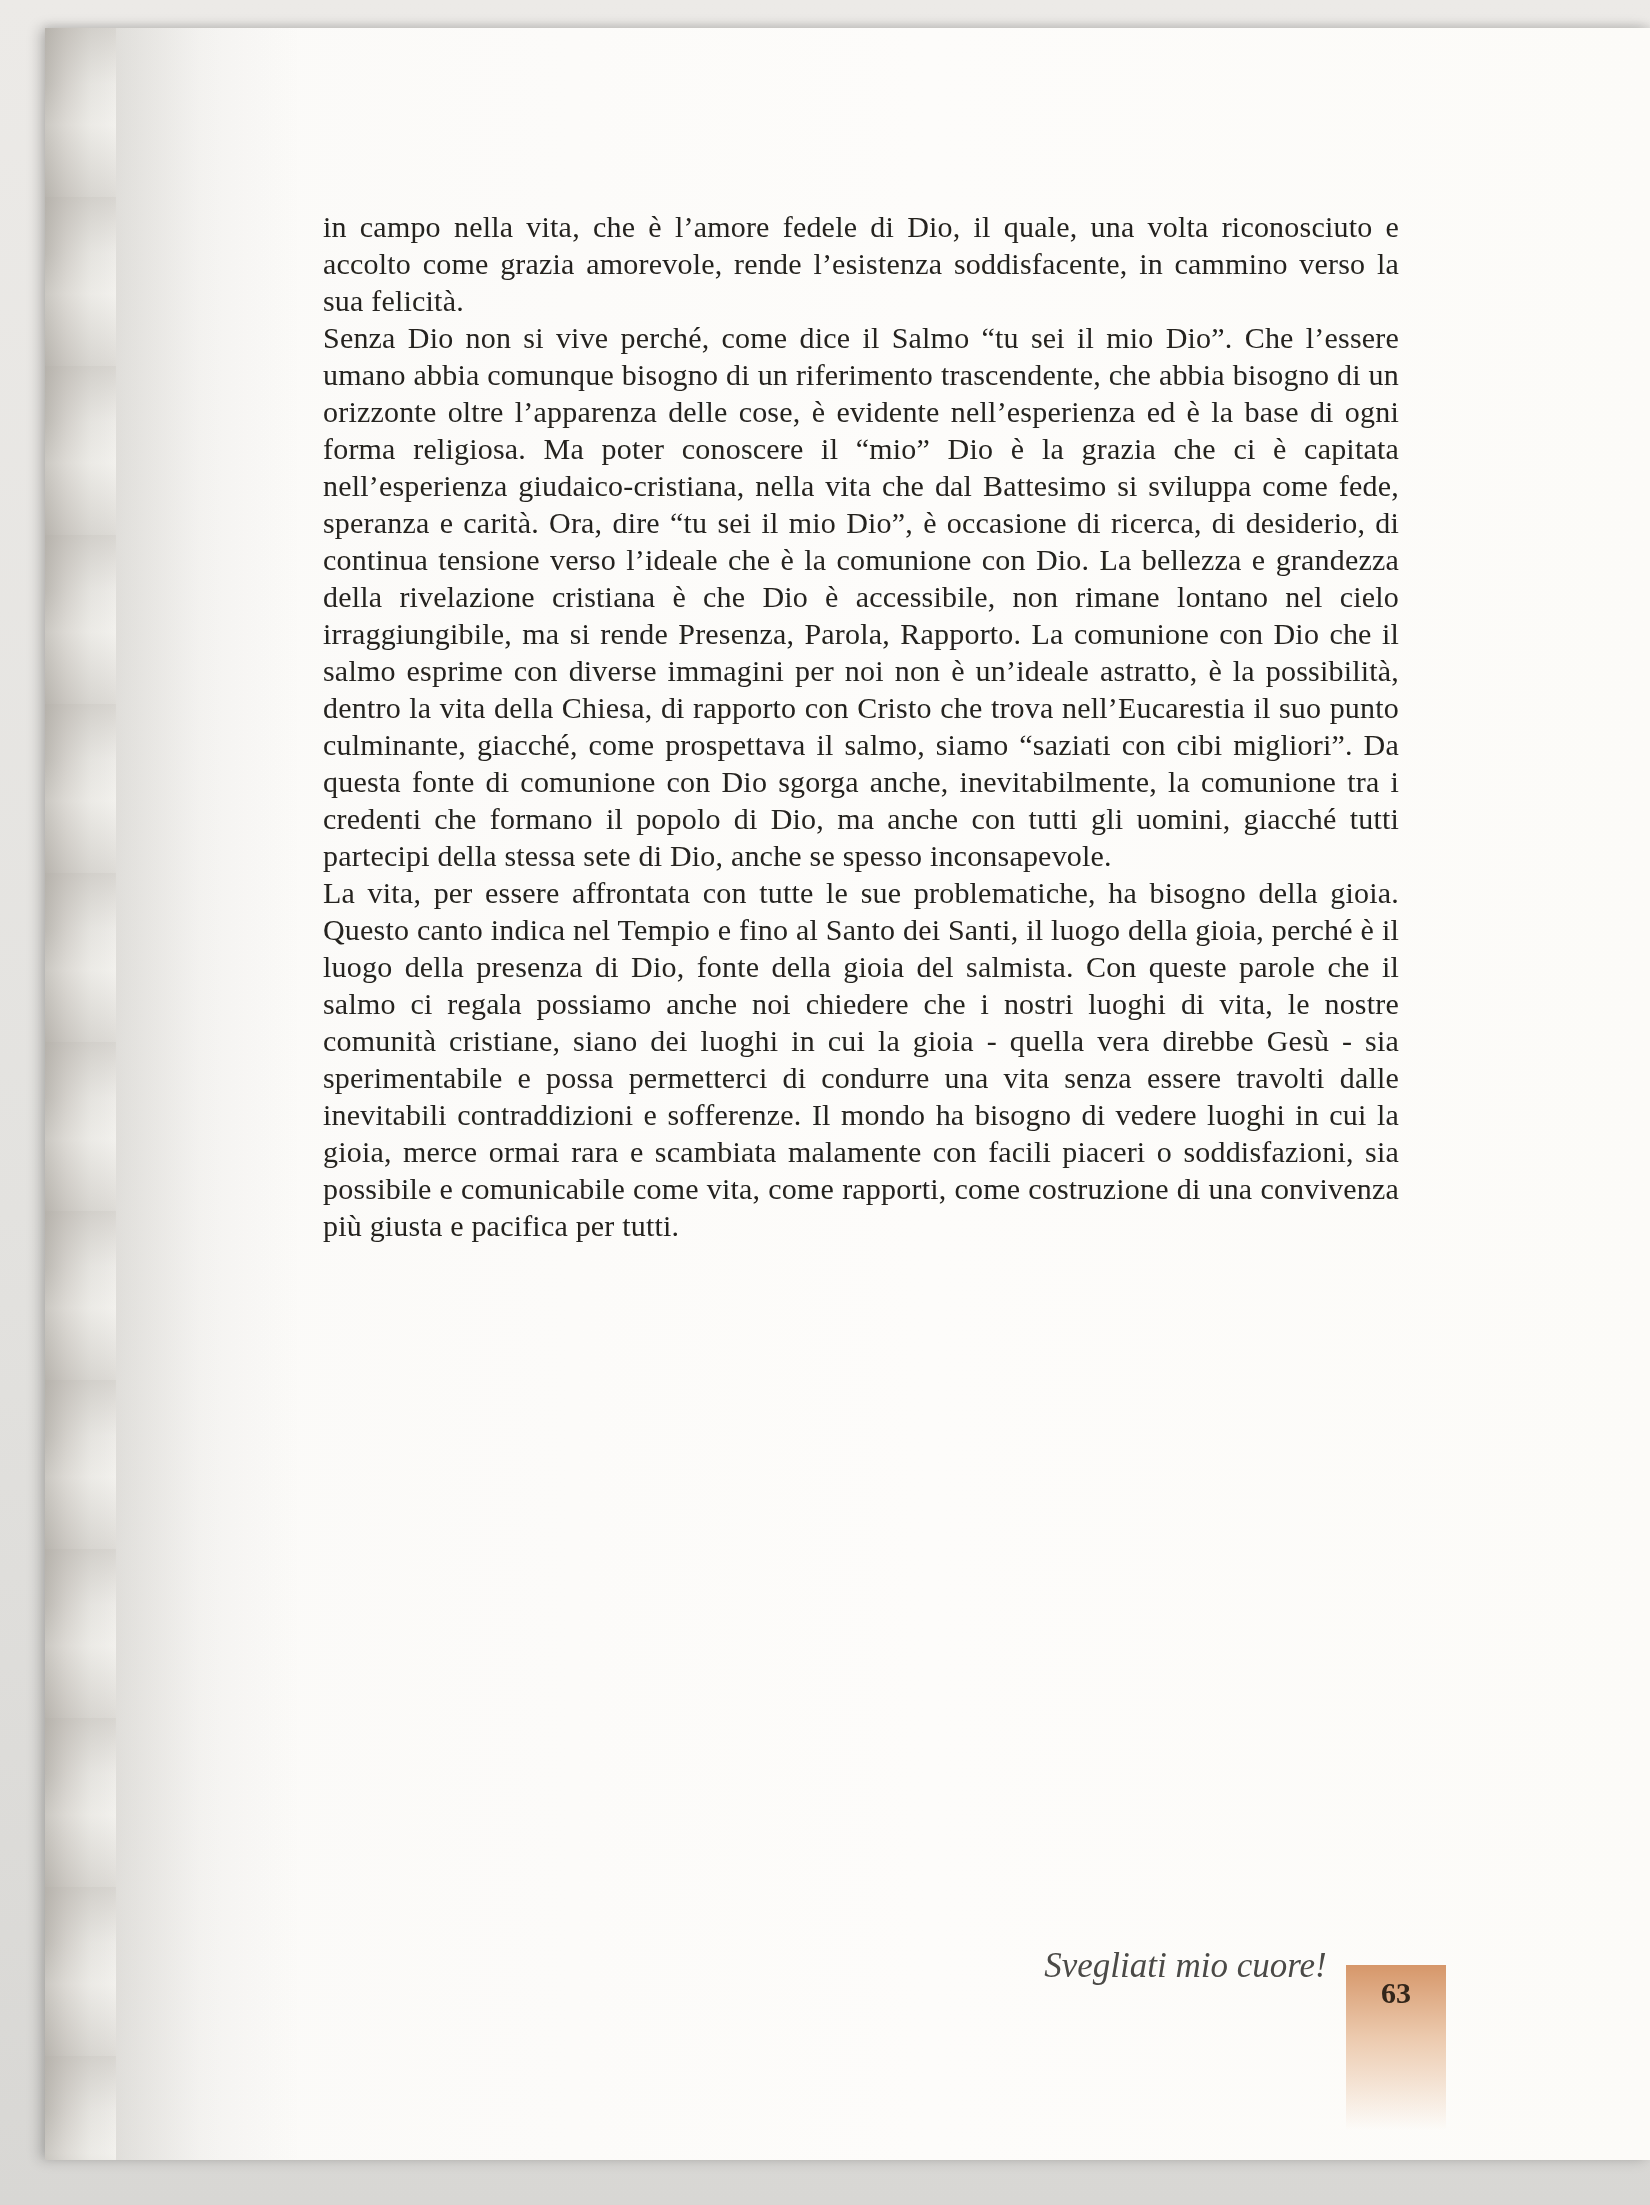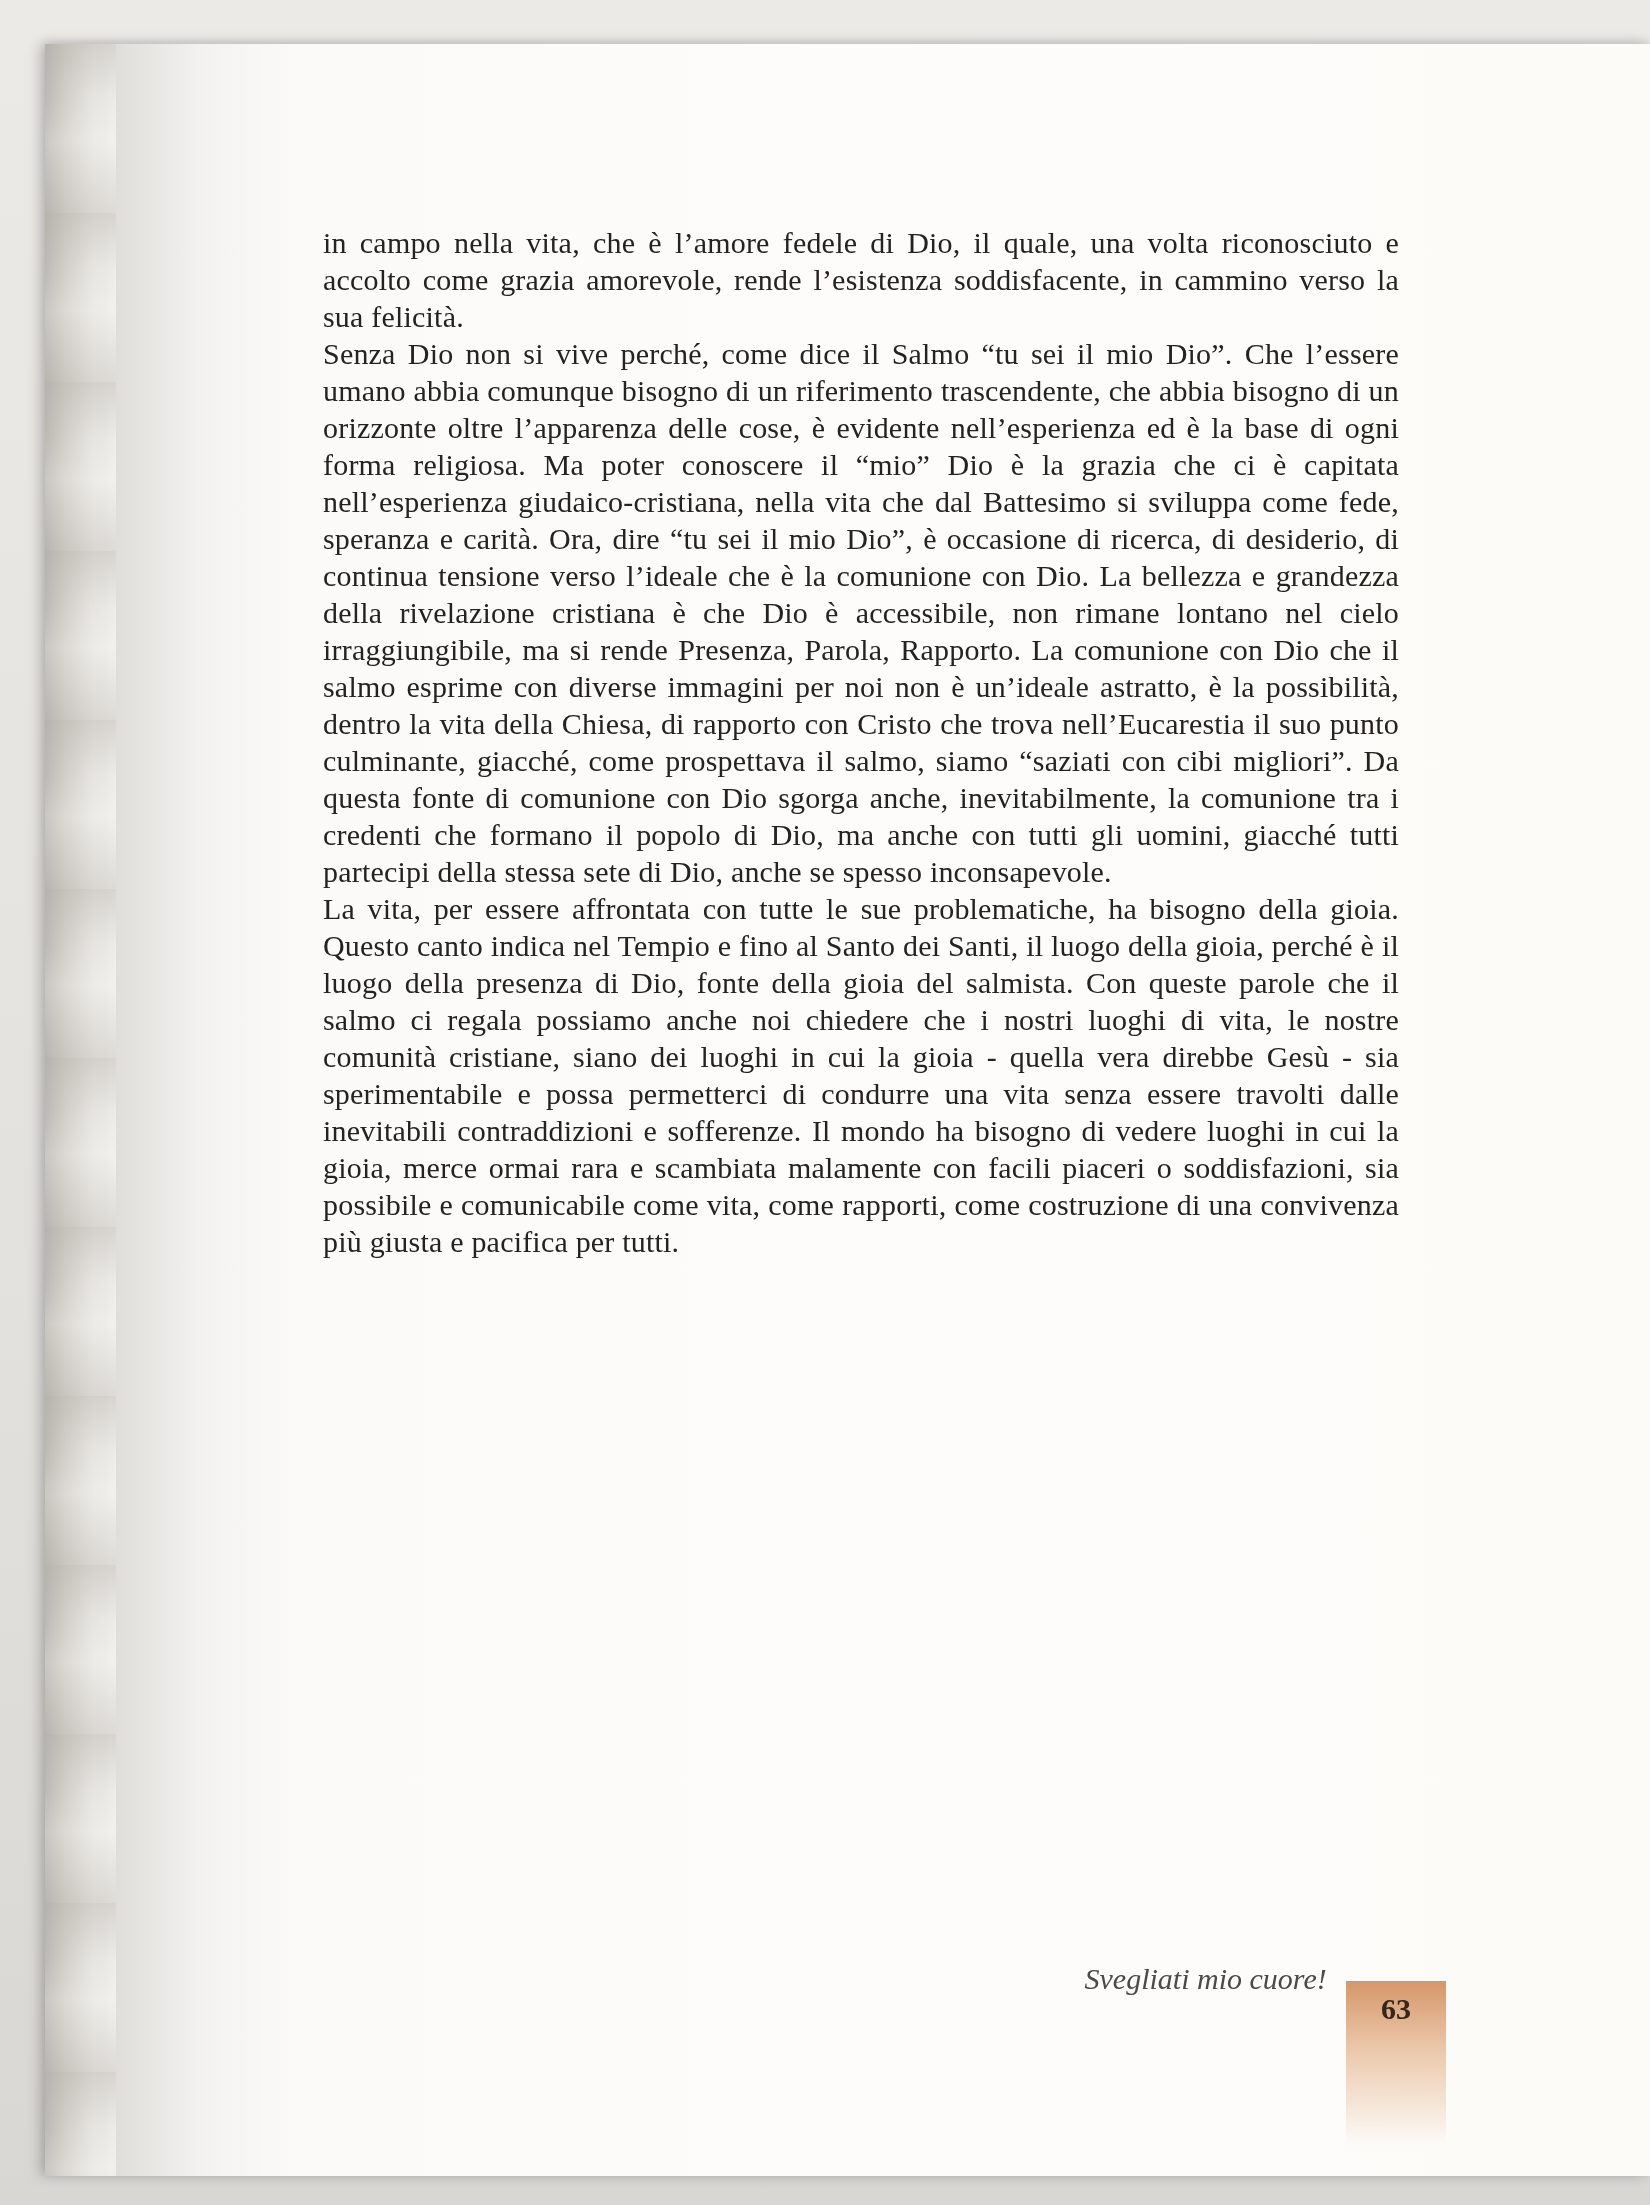--- a/index.html
+++ b/index.html
@@ -7,21 +7,21 @@
   body {
     position:relative;
     overflow:hidden;
     background:linear-gradient(180deg,#eceae7 0%, #e3e2df 55%, #d8d7d4 100%);
     font-family:"Liberation Serif", serif;
   }
 
   
   .page {
     position:absolute;
-    left:45px; top:44px;
+    left:45px; top:28px;
     width:1606px; height:2132px;
     background:linear-gradient(90deg, #eeece8 0%, #f6f5f2 5%, #fbfaf8 11%, #fdfcfa 55%, #fcfbf8 100%);
     box-shadow:-6.4px 0 13px rgba(0,0,0,0.20), 0 -3.2px 8px rgba(0,0,0,0.08);
   }
 
   
   .deckle {
     position:absolute; left:0; top:0; bottom:0; width:71px;
     background:
       repeating-linear-gradient(180deg,
@@ -49,21 +49,21 @@
 
   
   .footer {
     position:absolute;
     left:323px; top:1945px; width:1123px;
     display:flex; align-items:flex-start; justify-content:flex-end;
     gap:19.3px;
   }
   .running-title {
     font-style:italic;
-    font-size:30px;
+    font-size:35px;
     color:var(--footer-text, #4b4a47);
     padding-top:13px;
     white-space:nowrap;
   }
   .page-number-badge {
     width:100px; height:172px;
     background:linear-gradient(180deg,
       var(--badge-top, #d6976a) 0%,
       var(--badge-mid, #eccaae) 42%,
       rgba(255,255,255,0) 96%);

